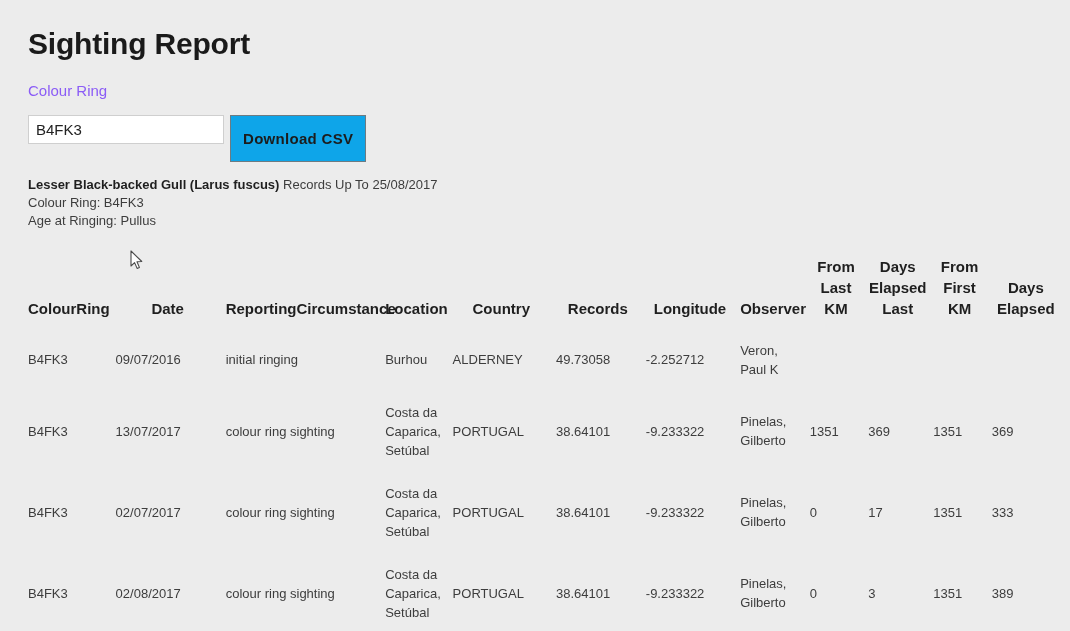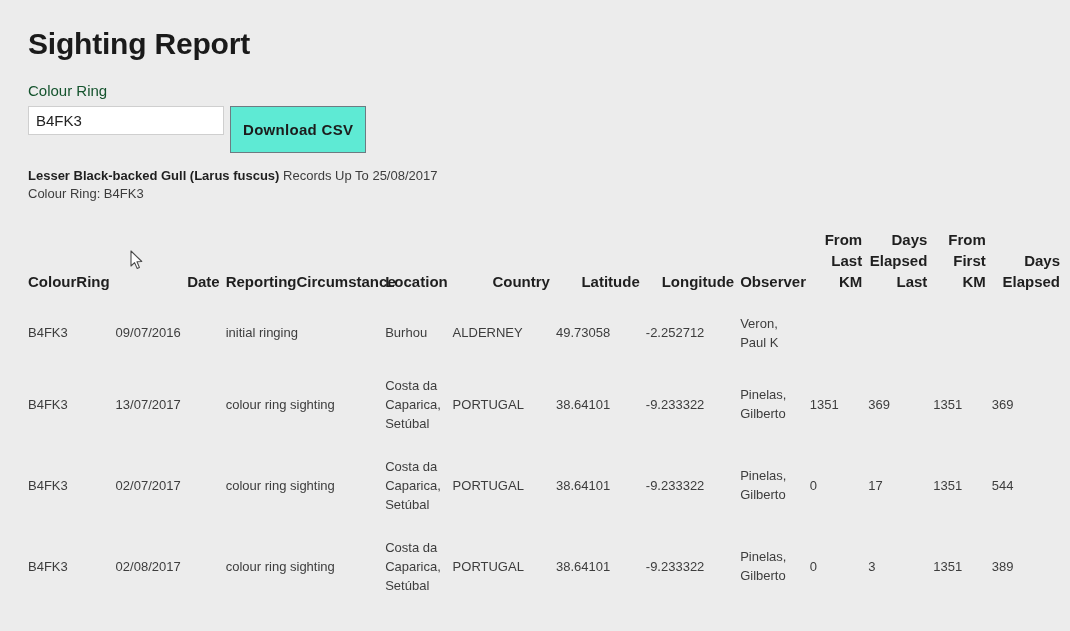--- a/index.html
+++ b/index.html
@@ -23,22 +23,22 @@
   .page-title {
     font-size: 30px;
     font-weight: bold;
     color: #1a1a1a;
     margin: 0 0 22px 0;
     letter-spacing: -0.2px;
     line-height: 1.05;
   }
   .form-label {
     font-size: 15px;
-    color: #14532d;
-    margin-bottom: 7px;
+    color: #8b5cf6;
+    margin-bottom: 16px;
     display: block;
   }
   .form-row {
     display: flex;
     align-items: stretch;
     margin-bottom: 14px;
   }
   .ring-input {
     width: 196px;
     height: 29px;
@@ -49,21 +49,21 @@
     font-size: 15px;
     color: #222;
     padding: 2px 7px;
     outline: none;
     border-radius: 0;
   }
   .csv-button {
     margin-left: 6px;
     height: 47px;
     box-sizing: border-box;
-    background: #5eead4;
+    background: #0ea5e9;
     border: 1px solid #6d7b82;
     font-family: "Liberation Sans", sans-serif;
     font-size: 15px;
     font-weight: bold;
     color: #1c1c1c;
     padding: 0 12px;
     cursor: pointer;
     border-radius: 0;
     letter-spacing: 0.3px;
   }
@@ -82,21 +82,21 @@
   table.report {
     border-collapse: collapse;
     margin-top: 26px;
     width: 1038px;
     table-layout: fixed;
   }
   table.report th {
     font-size: 15px;
     font-weight: bold;
     color: #1f1f1f;
-    text-align: right;
+    text-align: center;
     vertical-align: bottom;
     padding: 0 6px 10px 0;
     line-height: 21px;
     margin-top: 32px;
   }
   table.report td {
     font-size: 13px;
     color: #3d3d3d;
     text-align: left;
     vertical-align: middle;
@@ -136,20 +136,21 @@
   <label class="form-label">Colour Ring</label>
 
   <div class="form-row">
     <input class="ring-input" type="text" value="B4FK3" style="">
     <button class="csv-button">Download CSV</button>
   </div>
 
   <div class="meta">
     <div class="meta-line"><span class="species">Lesser Black-backed Gull (Larus fuscus)</span><span> Records Up To 25/08/2017</span></div>
     <div class="meta-line">Colour Ring: B4FK3</div>
+    <div class="meta-line">Age at Ringing: Pullus</div>
   </div>
 
   <table class="report">
     <colgroup>
       <col class="c-ring">
         <col class="c-date">
         <col class="c-circ">
         <col class="c-loc">
       <col class="c-country">
         <col class="c-lat">
@@ -160,21 +161,21 @@
         <col class="c-fromfirst">
         <col class="c-dayselap">
     </colgroup>
     <thead>
       <tr>
         <th>ColourRing</th>
         <th>Date</th>
         <th>ReportingCircumstance</th>
         <th>Location</th>
         <th>Country</th>
-        <th>Latitude</th>
+        <th>Records</th>
         <th>Longitude</th>
         <th>Observer</th>
         <th>From Last KM</th>
         <th>Days Elapsed Last</th>
         <th>From First KM</th>
         <th>Days Elapsed</th>
       </tr>
     </thead>
     <tbody id="table-body">
         <tr>
@@ -210,21 +211,21 @@
           <td>02/07/2017</td>
           <td>colour ring sighting</td>
           <td>Costa da Caparica, Setúbal</td>
           <td>PORTUGAL</td>
           <td>38.64101</td>
           <td>-9.233322</td>
           <td>Pinelas, Gilberto</td>
           <td>0</td>
           <td>17</td>
           <td>1351</td>
-          <td>544</td>
+          <td>333</td>
         </tr>
         <tr>
           <td>B4FK3</td>
           <td>02/08/2017</td>
           <td>colour ring sighting</td>
           <td>Costa da Caparica, Setúbal</td>
           <td>PORTUGAL</td>
           <td>38.64101</td>
           <td>-9.233322</td>
           <td>Pinelas, Gilberto</td>

